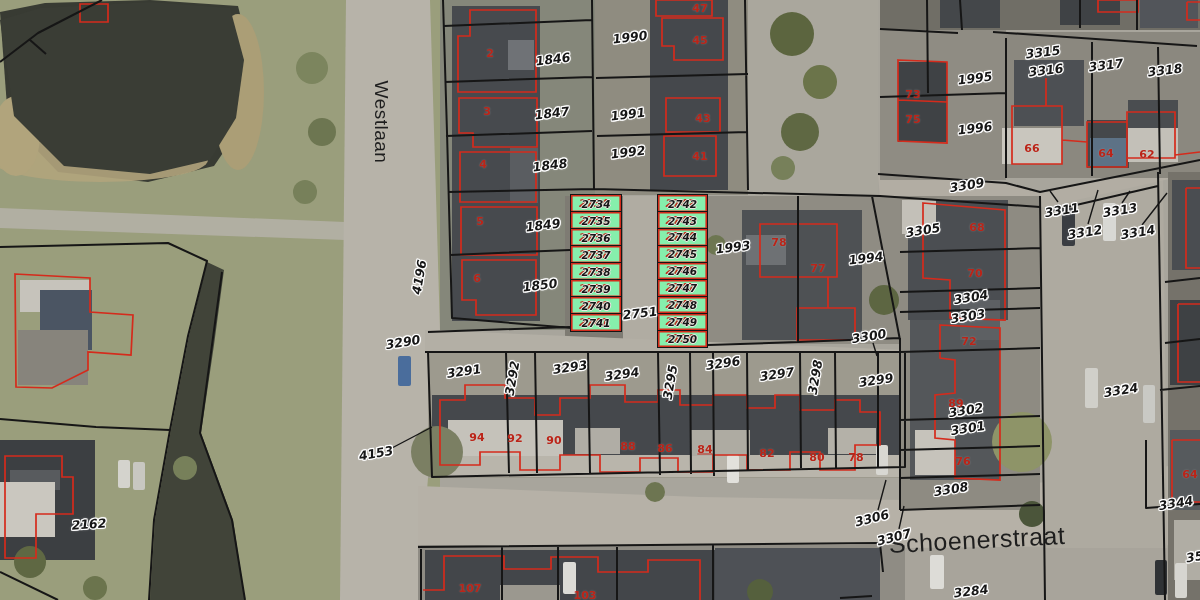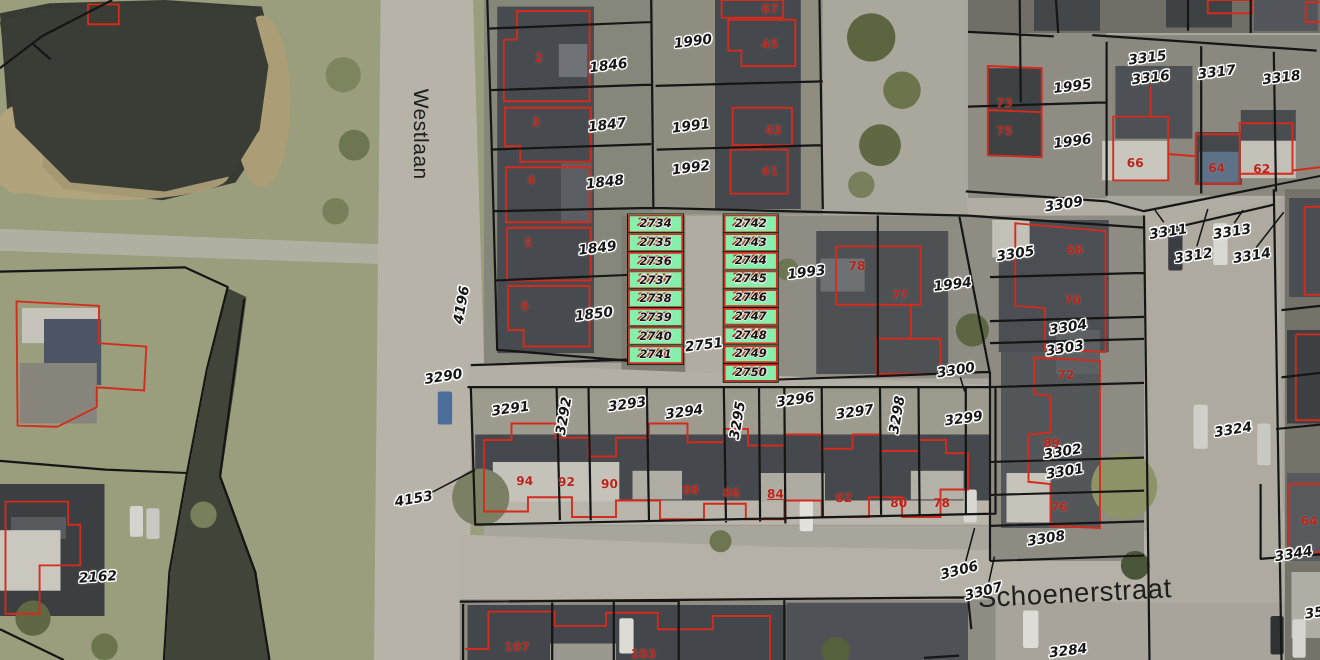--- a/index.html
+++ b/index.html
@@ -351,21 +351,21 @@
       <div class="lbl" style="left: 876px; top: 380px; transform: translate(-50%, -50%) rotate(-8deg);">3299</div>
       <div class="lbl" style="left: 1121px; top: 390px; transform: translate(-50%, -50%) rotate(-9deg);">3324</div>
       <div class="lbl" style="left: 1176px; top: 503px; transform: translate(-50%, -50%) rotate(-9deg);">3344</div>
       <div class="lbl" style="left: 971px; top: 591px; transform: translate(-50%, -50%) rotate(-7deg);">3284</div>
       <div class="lbl" style="left: 1199px; top: 556px; transform: translate(-50%, -50%) rotate(-9deg);">359</div>
       <div class="hn" style="left: 490px; top: 53px; transform: translate(-50%, -50%) rotate(0deg);">2</div>
       <div class="hn" style="left: 487px; top: 111px; transform: translate(-50%, -50%) rotate(0deg);">3</div>
       <div class="hn" style="left: 483px; top: 164px; transform: translate(-50%, -50%) rotate(0deg);">4</div>
       <div class="hn" style="left: 480px; top: 221px; transform: translate(-50%, -50%) rotate(0deg);">5</div>
       <div class="hn" style="left: 477px; top: 278px; transform: translate(-50%, -50%) rotate(0deg);">6</div>
-      <div class="hn" style="left: 700px; top: 8px; transform: translate(-50%, -50%) rotate(0deg);">67</div>
+      <div class="hn" style="left: 700px; top: 8px; transform: translate(-50%, -50%) rotate(0deg);">47</div>
       <div class="hn" style="left: 700px; top: 40px; transform: translate(-50%, -50%) rotate(0deg);">45</div>
       <div class="hn" style="left: 703px; top: 118px; transform: translate(-50%, -50%) rotate(0deg);">43</div>
       <div class="hn" style="left: 700px; top: 156px; transform: translate(-50%, -50%) rotate(0deg);">41</div>
       <div class="hn" style="left: 779px; top: 242px; transform: translate(-50%, -50%) rotate(0deg);">78</div>
       <div class="hn" style="left: 818px; top: 243px; transform: translate(-50%, -50%) rotate(0deg); margin-top: 25px;">77</div>
       <div class="hn" style="left: 913px; top: 94px; transform: translate(-50%, -50%) rotate(0deg);">73</div>
       <div class="hn" style="left: 913px; top: 119px; transform: translate(-50%, -50%) rotate(0deg);">75</div>
       <div class="hn" style="left: 1032px; top: 148px; transform: translate(-50%, -50%) rotate(0deg);">66</div>
       <div class="hn" style="left: 1106px; top: 153px; transform: translate(-50%, -50%) rotate(0deg);">64</div>
       <div class="hn" style="left: 1147px; top: 154px; transform: translate(-50%, -50%) rotate(0deg);">62</div>

